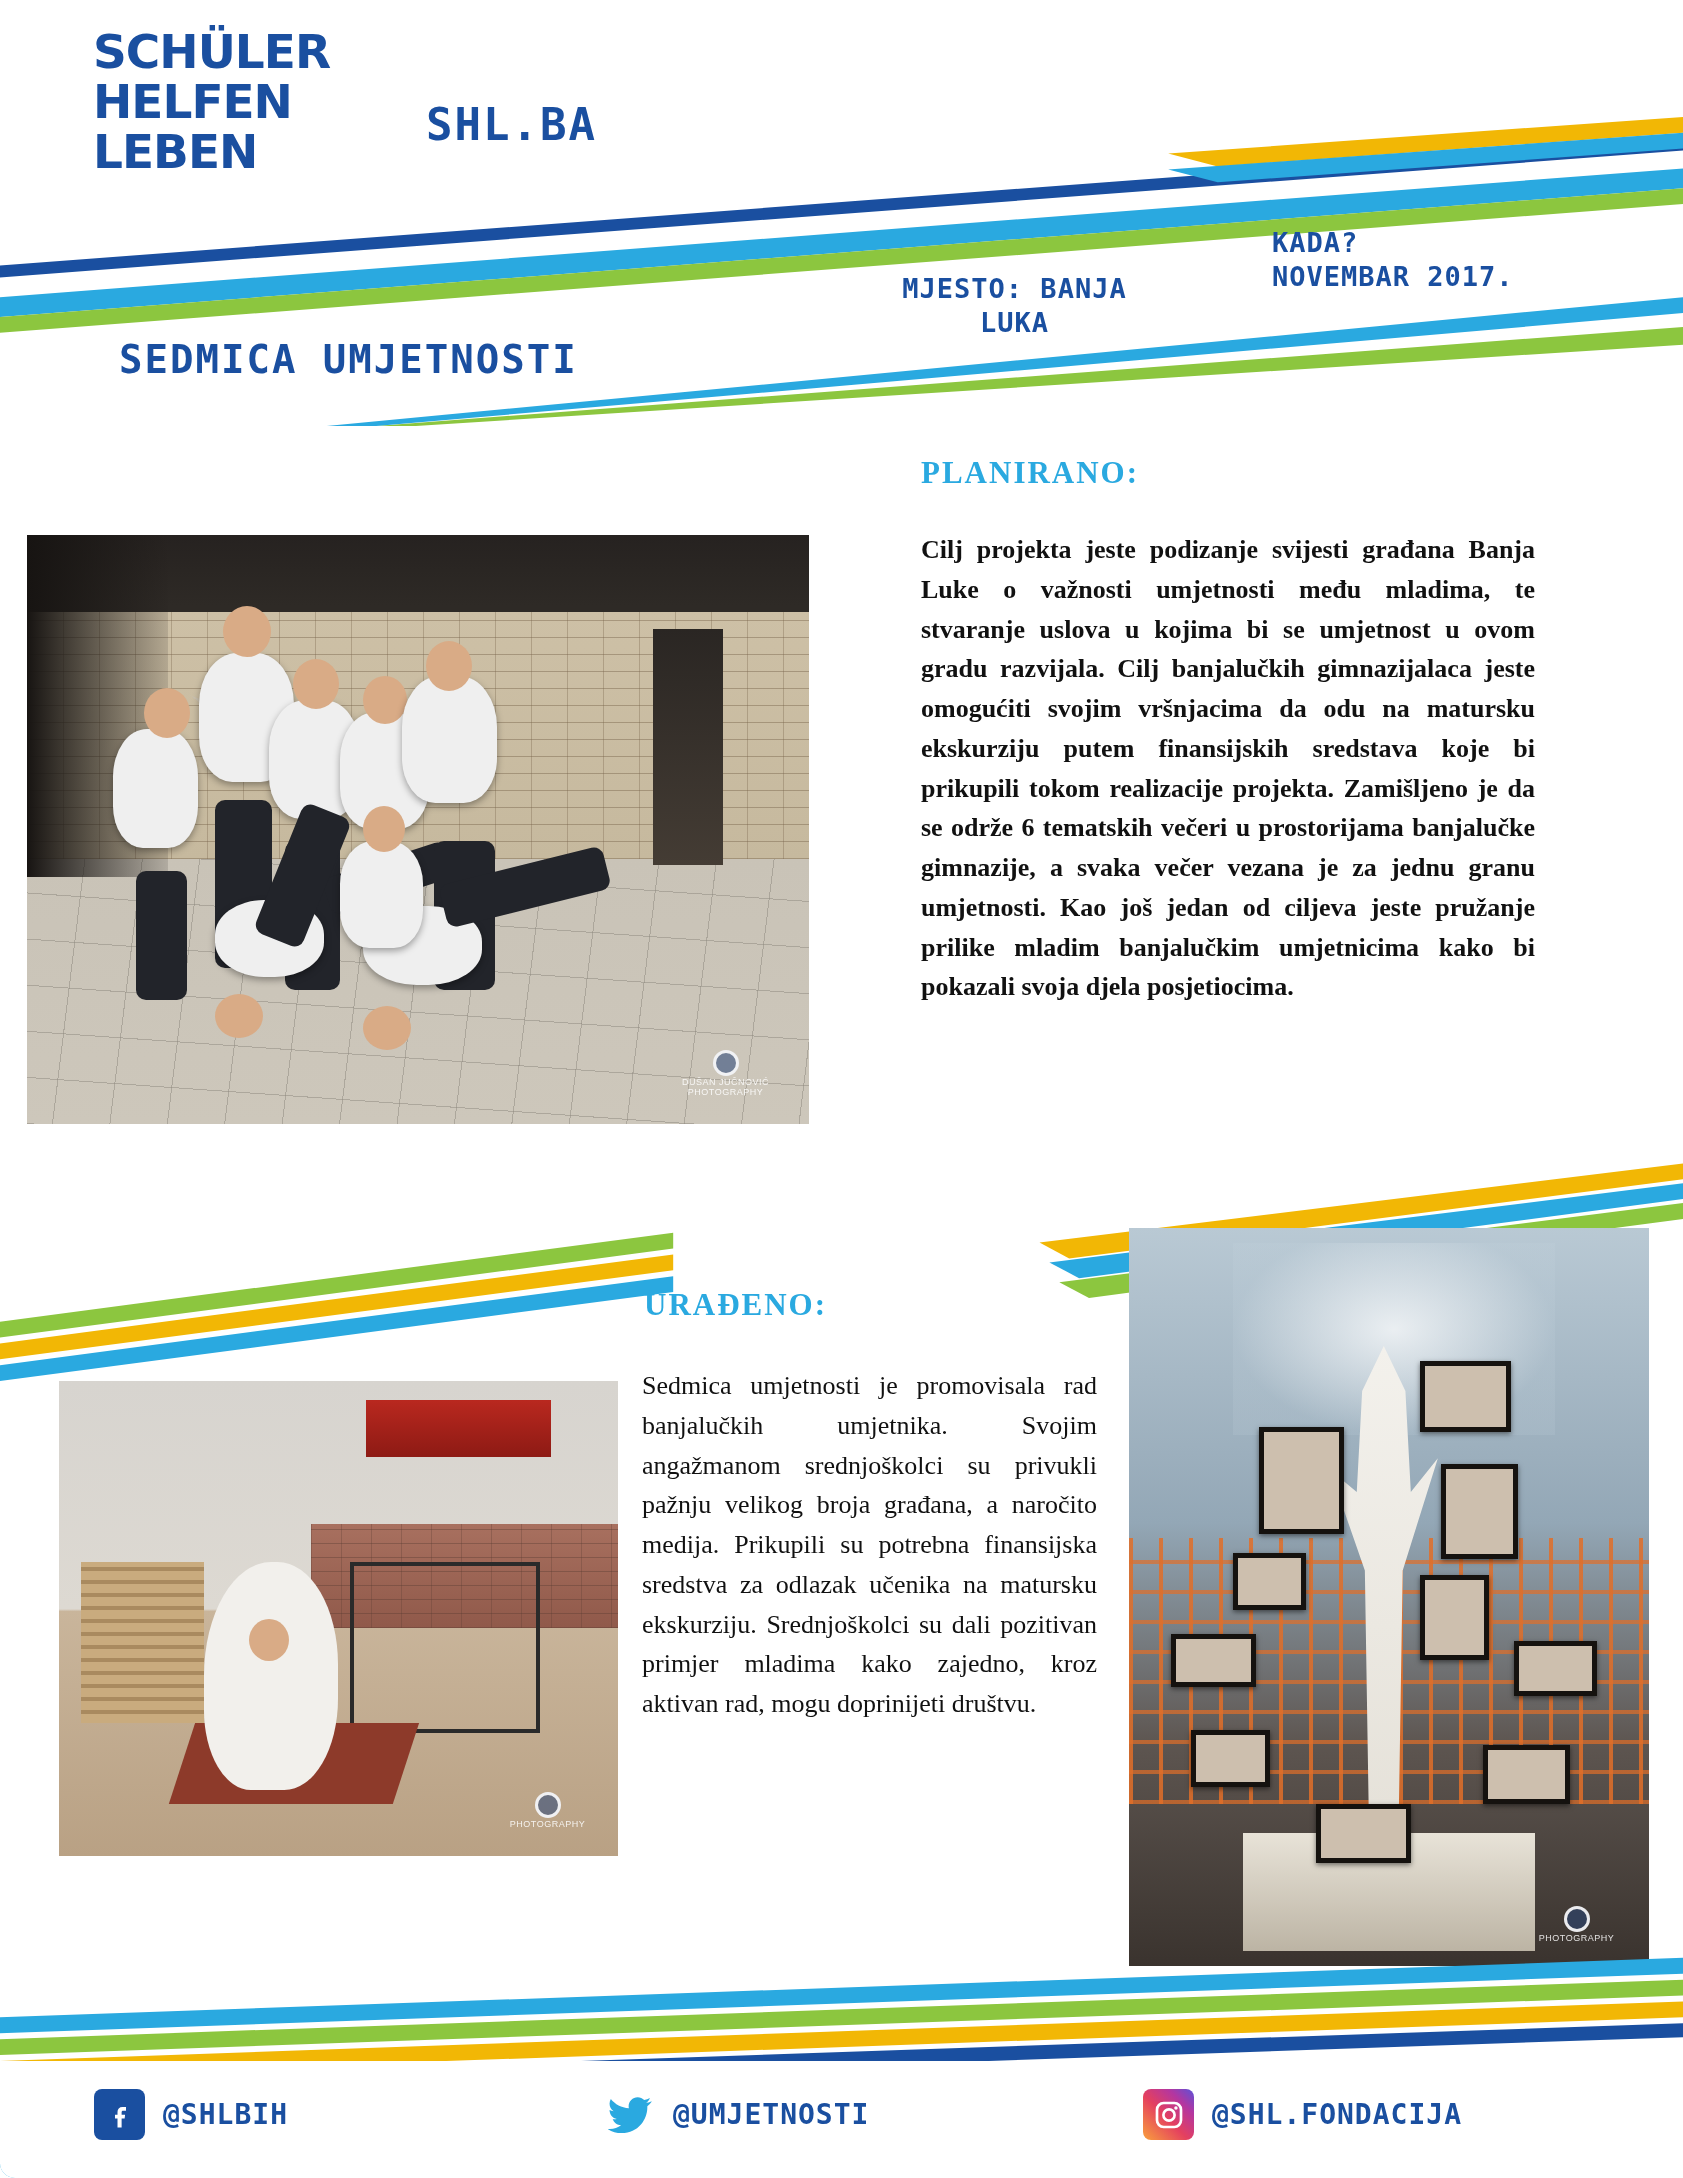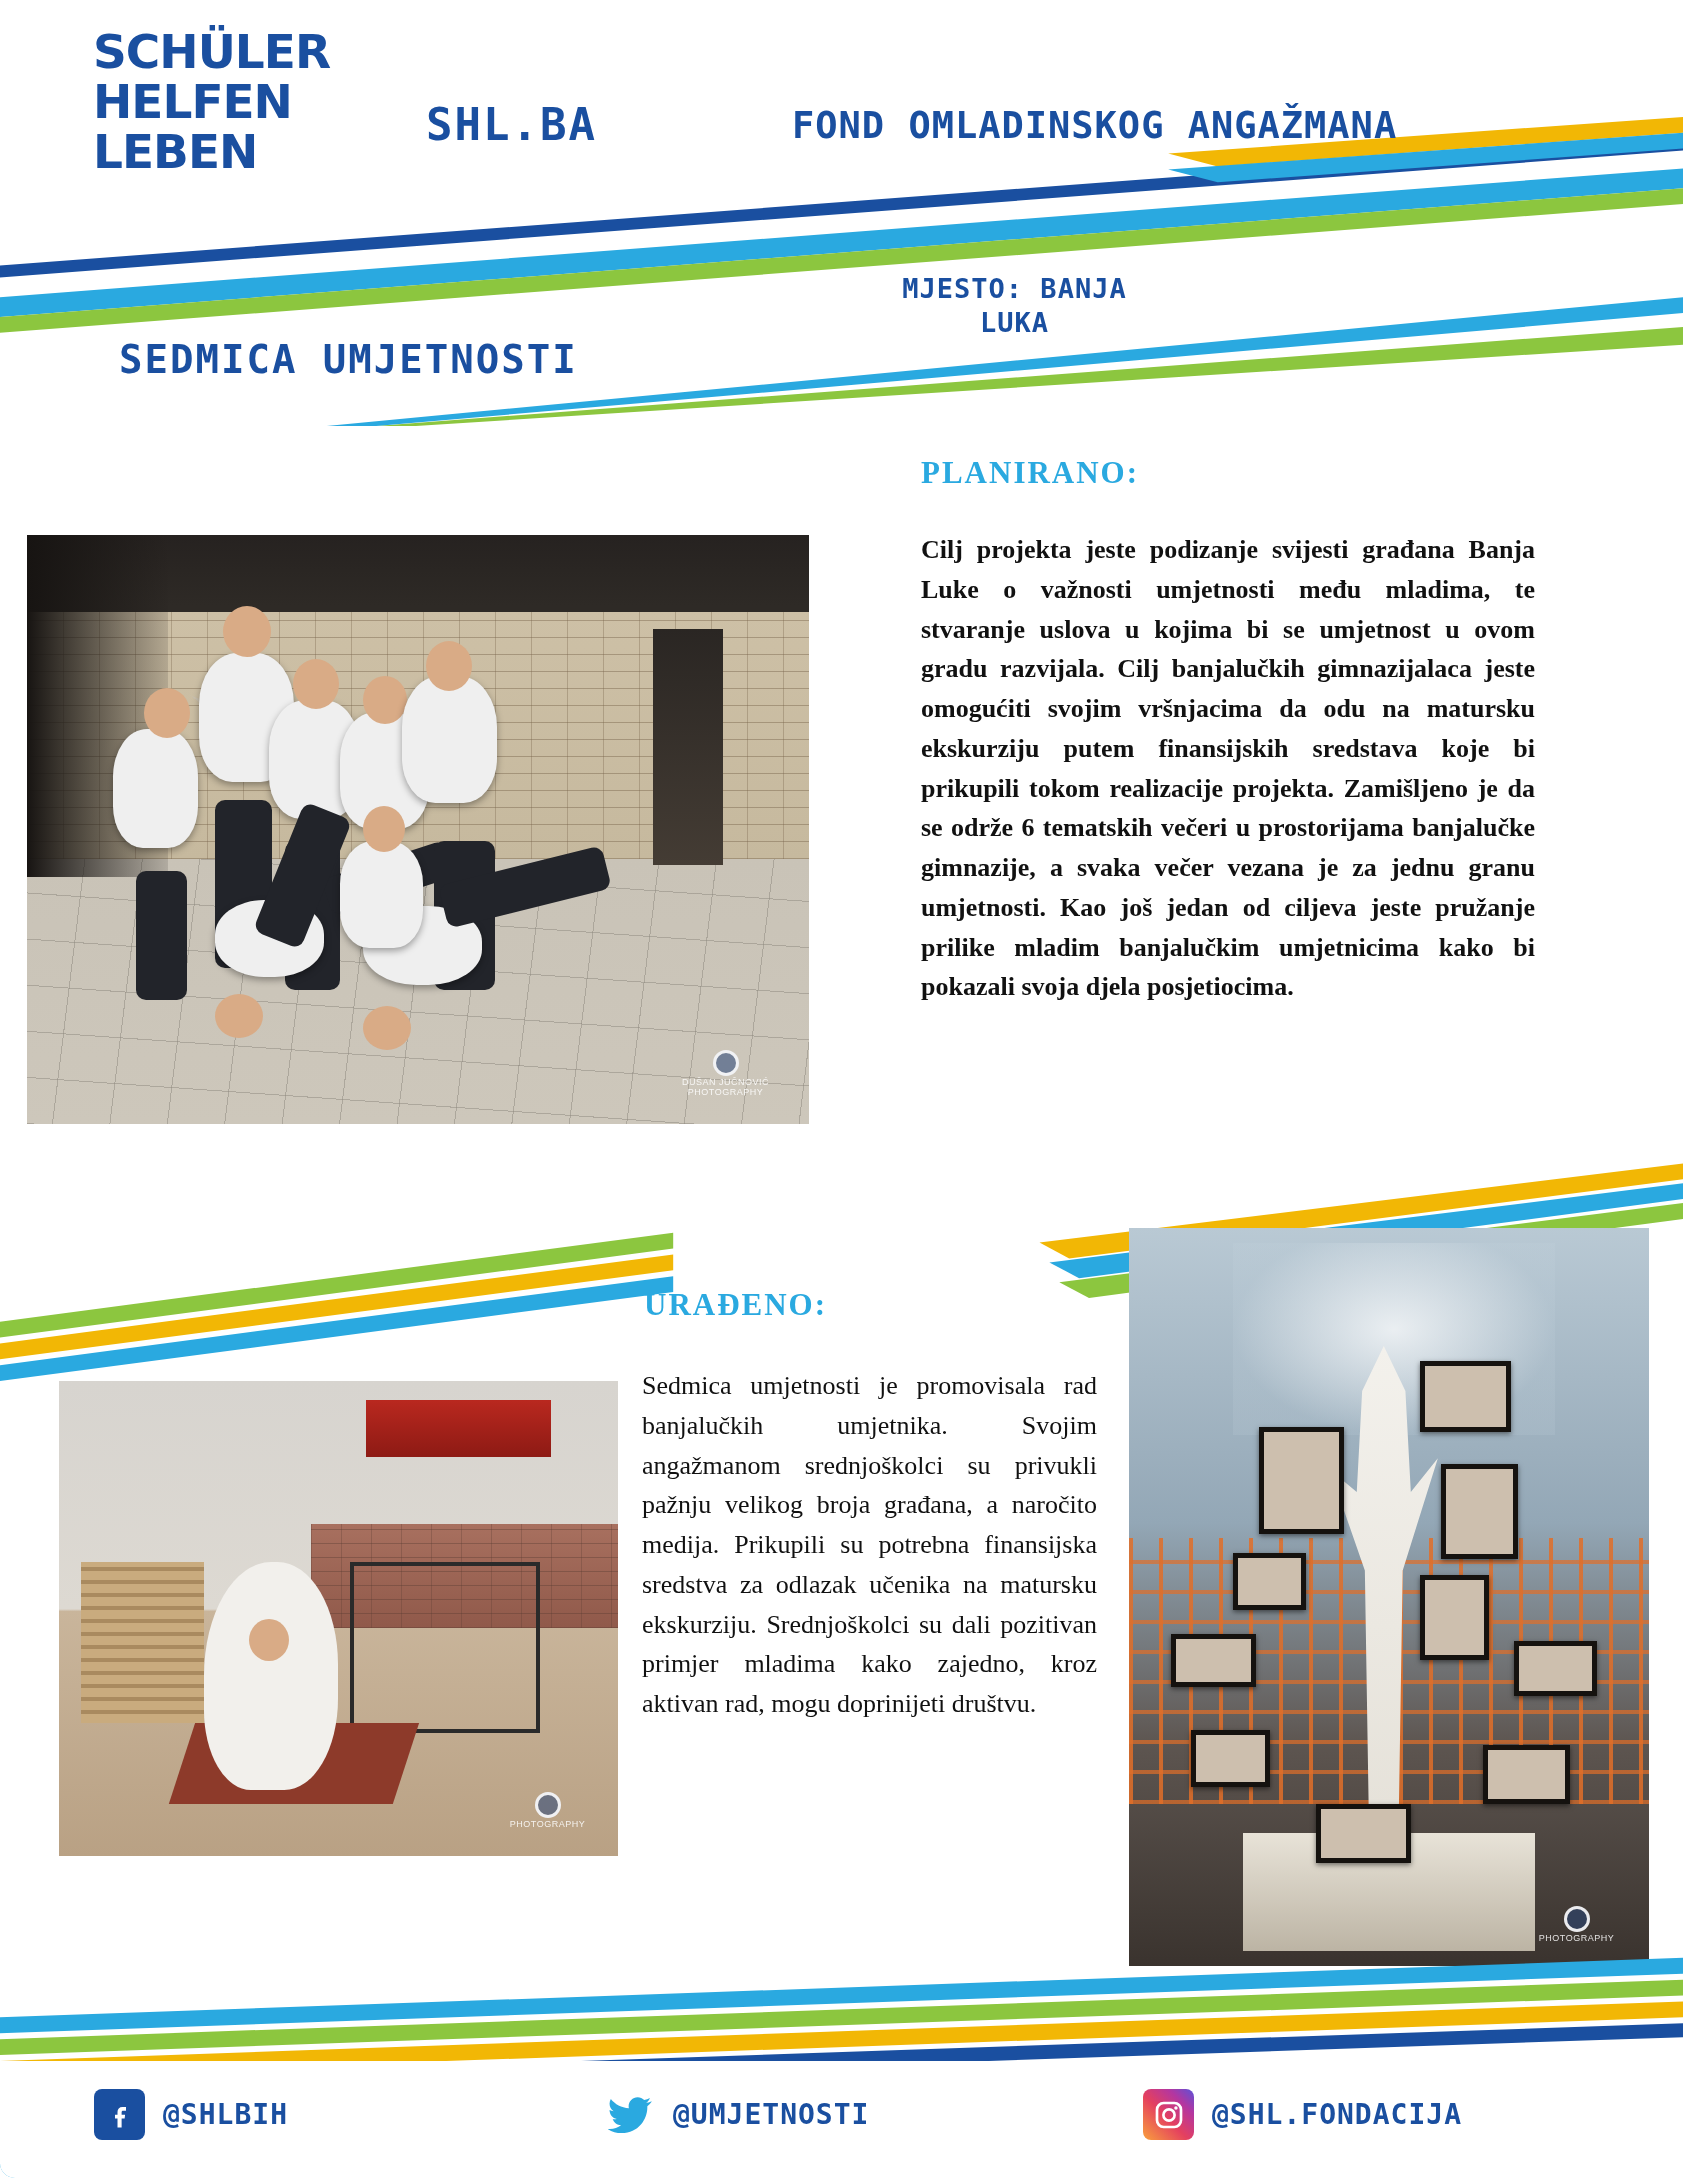--- a/index.html
+++ b/index.html
@@ -310,24 +310,27 @@
     <polygon points="0,415 700,380 700,395 0,428" fill="#f2b705" opacity="0"></polygon>
   </svg>
 
   <div class="logo-block">
     <span class="logo-line">SCHÜLER</span>
     <span class="logo-line">HELFEN</span>
     <span class="logo-line">LEBEN</span>
   </div>
 
   <div class="shlba">SHL.BA</div>
-  <div class="fond-title">FOND OMLADINSKOG ANGAŽMANA</div>
 
   <div class="sedmica">SEDMICA UMJETNOSTI</div>
   <div class="mjesto">MJESTO: BANJA LUKA</div>
+  <div class="kada">
+    <div>KADA?</div>
+    <div>NOVEMBAR 2017.</div>
+  </div>
 
   <div class="sect-head" id="planirano-head">PLANIRANO:</div>
   <div class="body-text" id="planirano-text">Cilj projekta jeste podizanje svijesti građana Banja Luke o važnosti umjetnosti među mladima, te stvaranje uslova u kojima bi se umjetnost u ovom gradu razvijala. Cilj banjalučkih gimnazijalaca jeste omogućiti svojim vršnjacima da odu na matursku ekskurziju putem finansijskih sredstava koje bi prikupili tokom realizacije projekta. Zamišljeno je da se održe 6 tematskih večeri u prostorijama banjalučke gimnazije, a svaka večer vezana je za jednu granu umjetnosti. Kao još jedan od ciljeva jeste pružanje prilike mladim banjalučkim umjetnicima kako bi pokazali svoja djela posjetiocima.</div>
 
   <div class="photo" id="photo-breakdance">
     <div class="hall-bg"></div>
     <div class="brickwall"></div>
     <div class="floor-tiles"></div>
     <div class="hall-dark-left"></div>
     <div class="stair-rail"></div>

